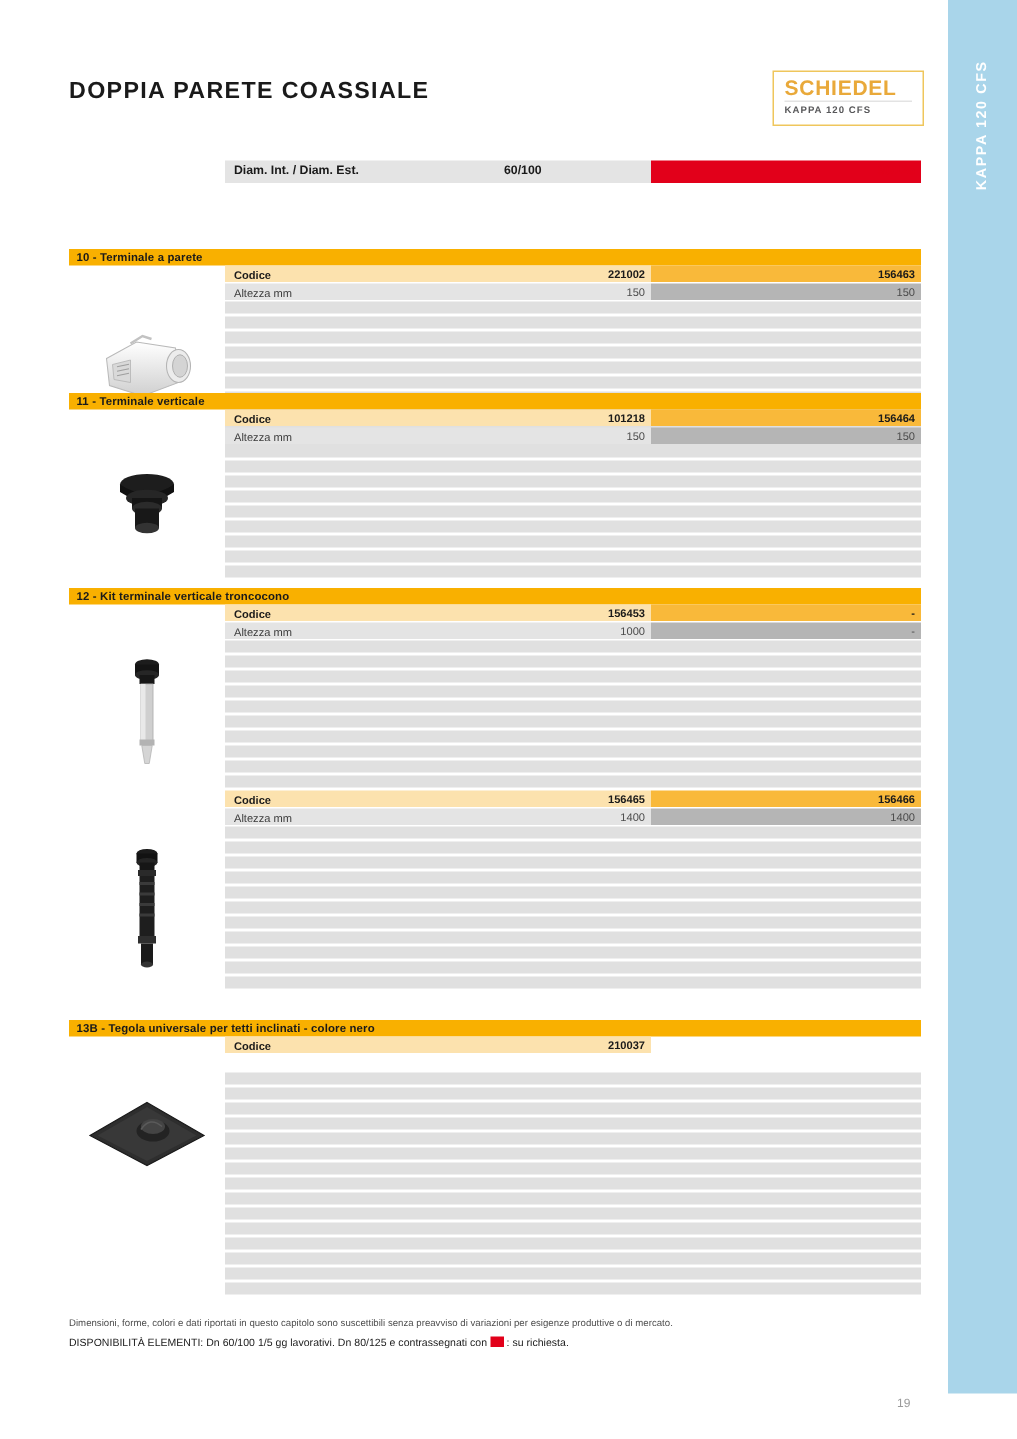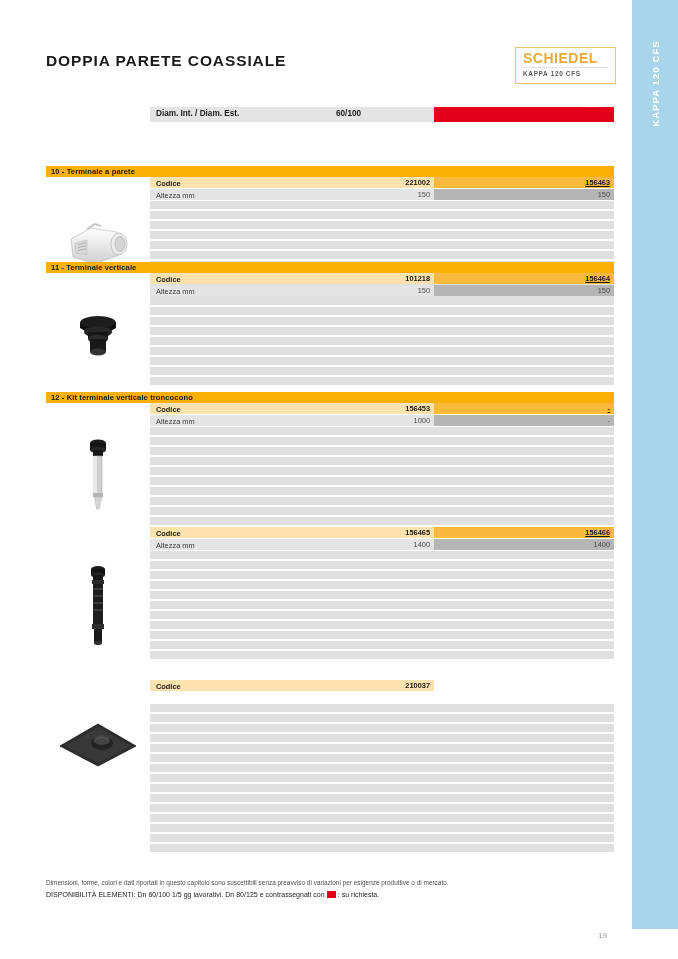--- a/index.html
+++ b/index.html
@@ -144,21 +144,21 @@
   .r-code .lbl { font-weight: bold; color: #1a1a1a; }
   .val-l {
     position: absolute; right: 4px; top: 1px;
     font-size: 7.4px; color: #4a4a4a;
   }
   .r-code .val-l { font-weight: bold; color: #1a1a1a; }
   .val-r {
     position: absolute; right: 4px; top: 1px;
     font-size: 7.4px; color: #4a4a4a;
   }
-  .r-code .val-r { font-weight: bold; color: #1a1a1a; text-decoration: underline; }
+  .r-code .val-r { font-weight: bold; color: #1a1a1a; }
 
   .stripe {
     position: absolute; left: 104px;
     width: 464px; height: 8px;
     background: #e0e0e0;
   }
 
   
   .prod {
     position: absolute;
@@ -404,20 +404,23 @@
       <rect x="10" y="41" width="10" height="2" fill="#3a3a3a"></rect>
       <rect x="10" y="48" width="10" height="2" fill="#3a3a3a"></rect>
       <rect x="9" y="63" width="12" height="5" fill="#2e2e2e"></rect>
       <rect x="11" y="68" width="8" height="14" fill="#1a1a1a"></rect>
       <ellipse cx="15" cy="82" rx="4" ry="2" fill="#333"></ellipse>
     </svg>
           </div>
         </div>
       </div>
       <div class="section" style="top: 680px;">
+        <div class="sec-head">
+          <div class="sec-head-label">13B - Tegola universale per tetti inclinati - colore nero</div>
+        </div>
         <div class="sec-body" style="height: 180px;">
           <div class="datarow r-code noright">
             <div class="cell-l">
               <span class="lbl">Codice</span>
               <span class="val-l">210037</span>
             </div>
             <div class="cell-r">
               <span class="val-r"></span>
             </div>
           </div>

